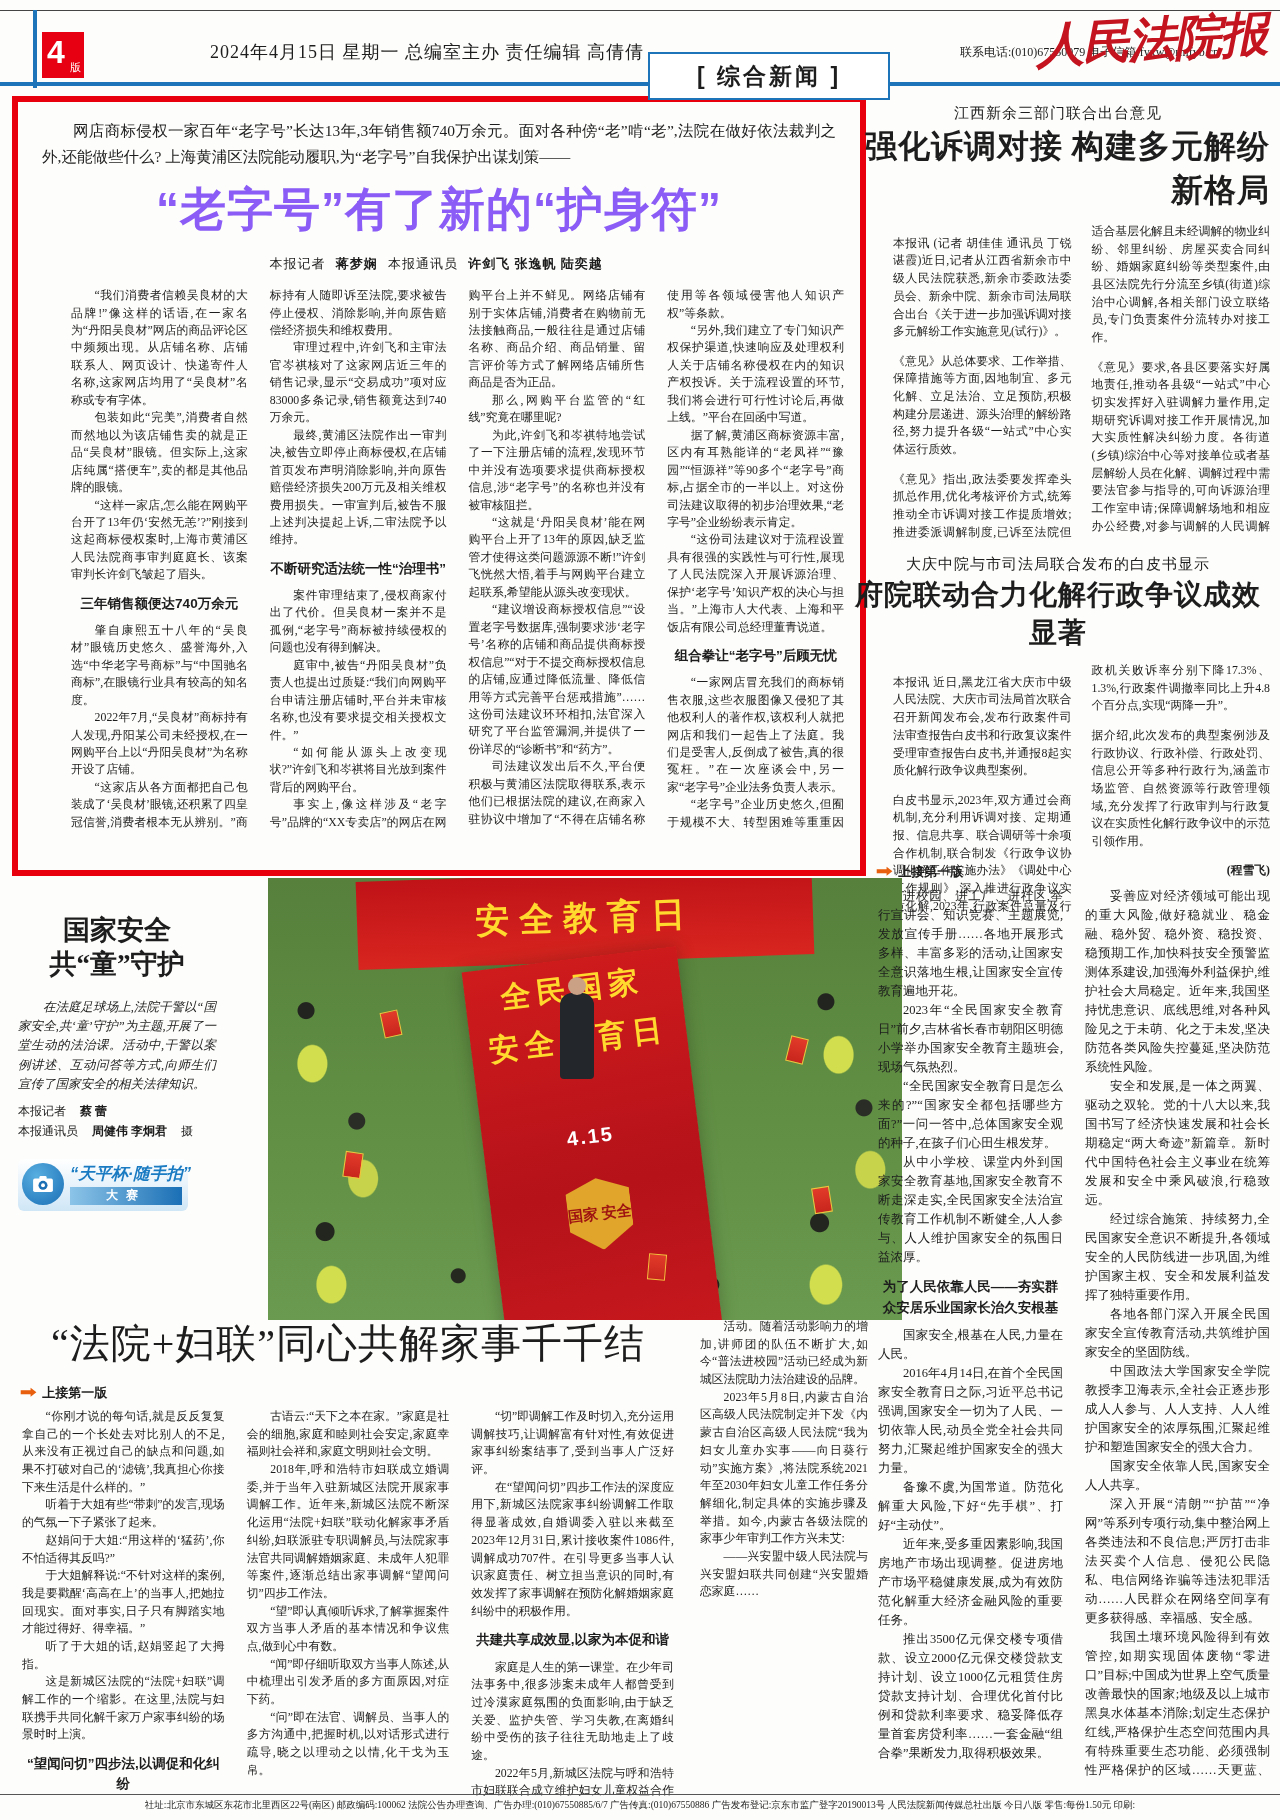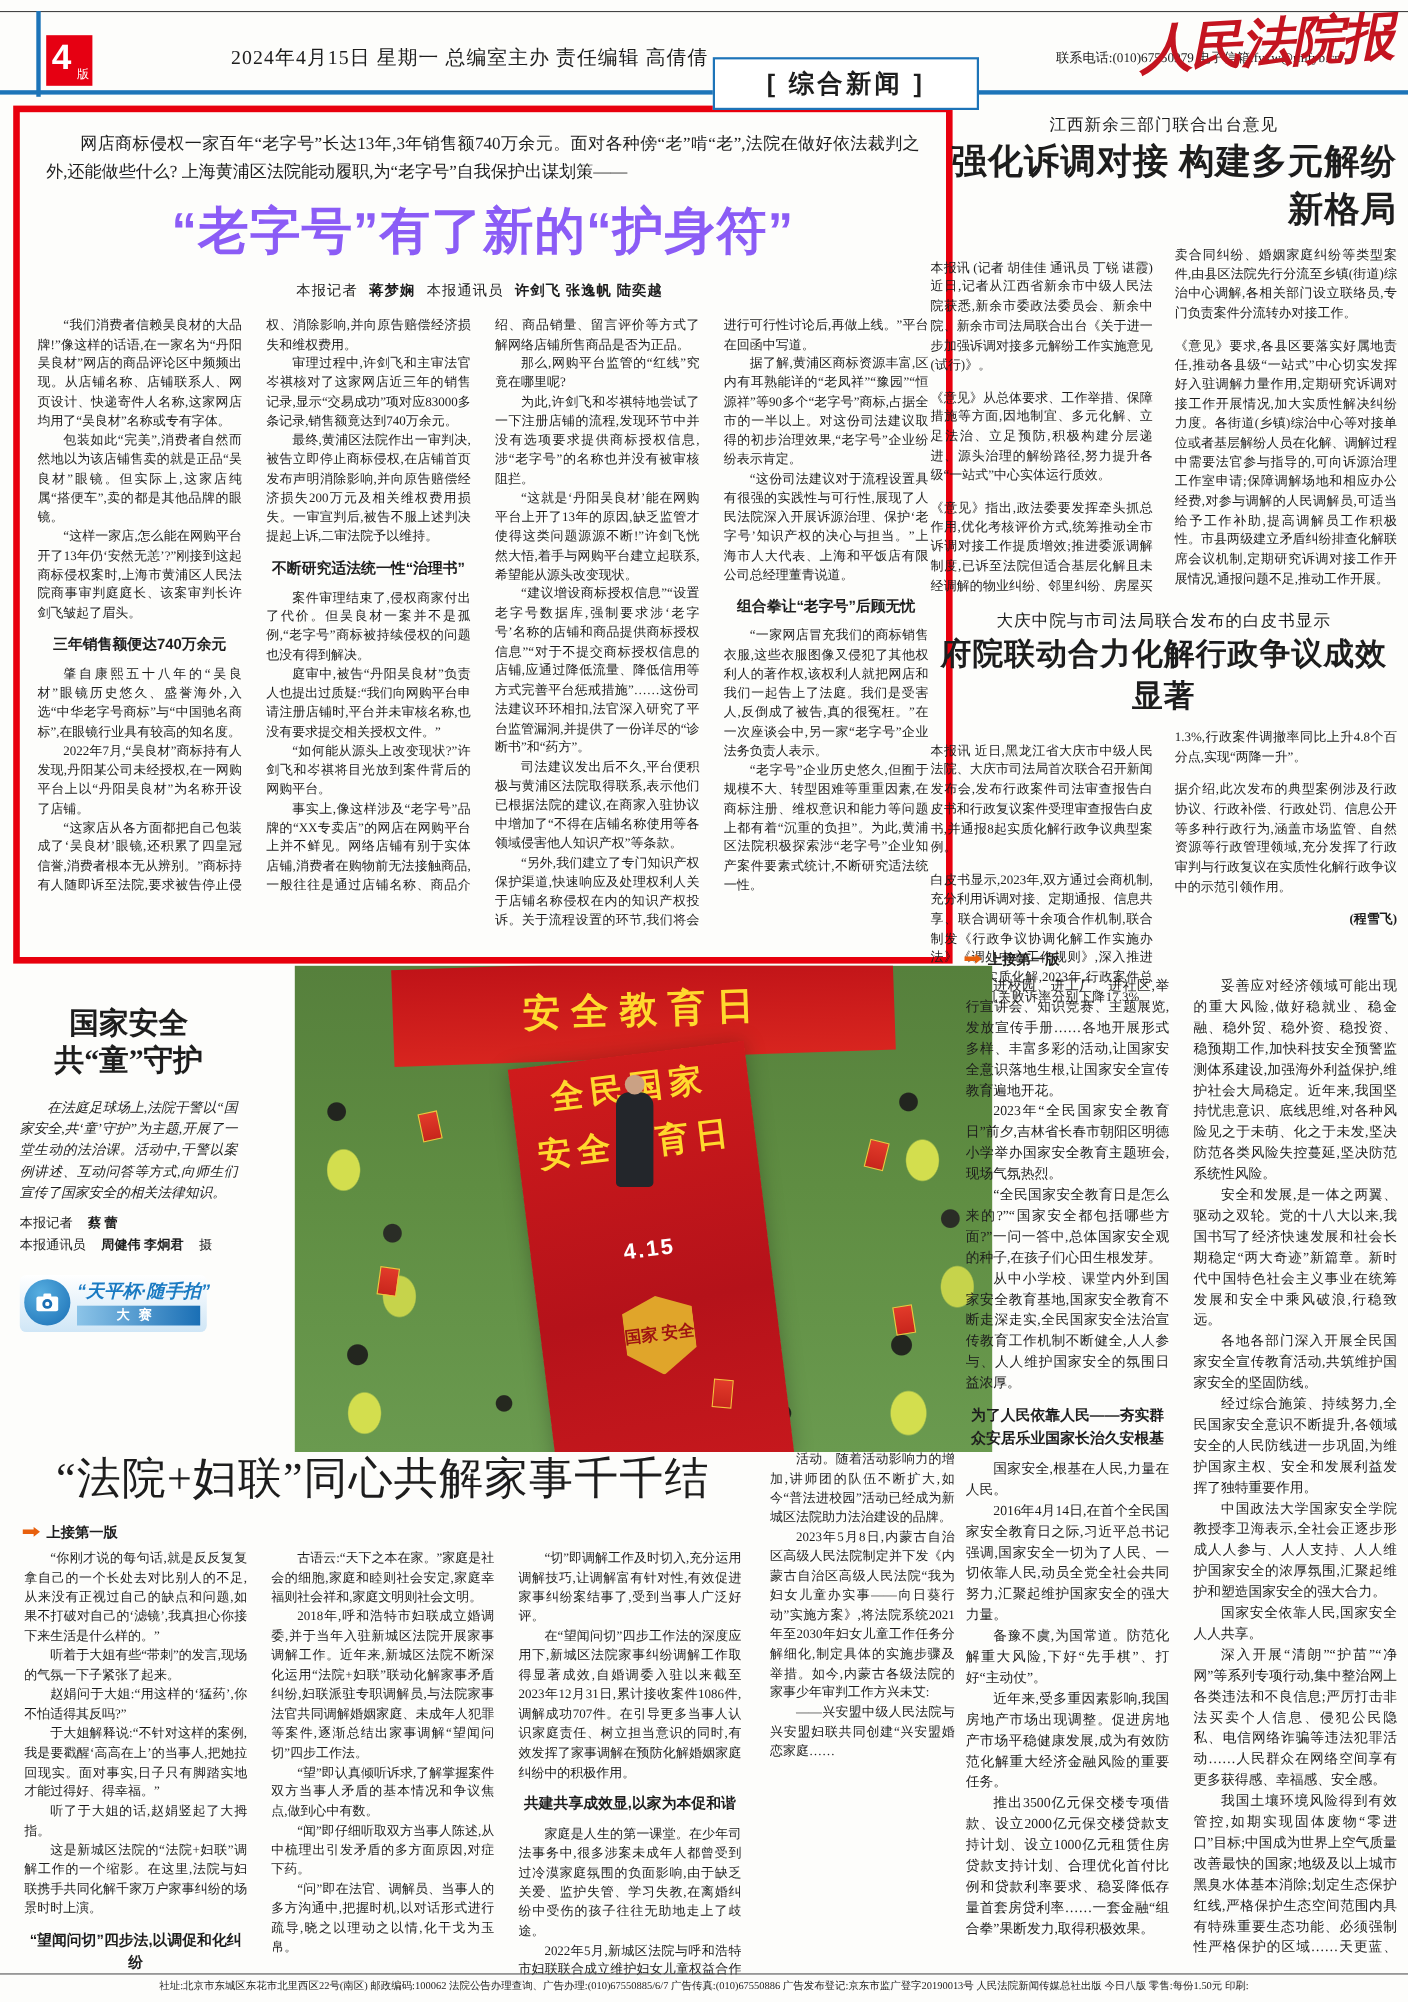--- a/index.html
+++ b/index.html
@@ -22,31 +22,31 @@
                font-family:"Liberation Sans",sans-serif;font-size:23px;font-weight:bold;letter-spacing:3px;}
   
   .main-box{position:absolute;left:12px;top:96px;width:810px;height:746px;border:6px solid #e8000d;
             padding:14px 16px 8px 16px;background:#fdfdfb;}
   .lead{font-size:15.5px;line-height:1.65;text-align:justify;text-indent:2em;margin:2px 8px 0 8px;}
   .main-title{font-family:"Liberation Sans","DejaVu Sans",sans-serif;font-size:46px;font-weight:bold;
               color:#8b5cf6;text-align:center;letter-spacing:1px;margin:10px 0 14px 0;}
   .byline{text-align:center;font-size:13px;margin-bottom:14px;letter-spacing:1px;}
   .byline b{margin:0 6px;}
   .main-body{height:560px;column-count:4;column-gap:22px;column-fill:auto;overflow:hidden;
-             font-size:11.8px;line-height:1.48;text-align:justify;}
+             font-size:11.8px;line-height:1.48;text-align:justify;margin-left:37px;}
   .main-body p,.flow p{margin:0;text-indent:2em;}
   .subhead{font-family:"Liberation Sans",sans-serif;font-weight:bold;font-size:13.5px;text-align:center;
            text-indent:0 !important;margin:10px 0 8px 0 !important;}
   
   .right-stack{position:absolute;left:846px;top:100px;width:424px;height:752px;}
   .kicker{text-align:center;font-size:15px;letter-spacing:1px;margin:4px 0 2px 0;}
   .hl-a{text-align:right;font-size:32px;font-weight:bold;letter-spacing:1px;margin:2px 0 10px 0;}
   .hl-b{text-align:center;font-size:28px;font-weight:bold;letter-spacing:1px;margin:2px 0 10px 0;}
   .cols2{column-count:2;column-gap:20px;column-fill:auto;overflow:hidden;
-         font-size:11.8px;line-height:1.5;text-align:justify;}
+         font-size:11.8px;line-height:1.5;text-align:justify;margin-left:47px;}
   .a-body{height:322px;margin-bottom:10px;}
   .b-body{height:262px;}
   .credit{text-align:right;text-indent:0 !important;font-weight:bold;}
   
   .left-info{position:absolute;left:18px;top:866px;width:198px;height:438px;}
   .li-title{font-size:27px;font-weight:bold;text-align:center;line-height:1.25;margin:48px 0 16px 0;}
   .li-body{font-style:italic;font-size:12.5px;line-height:1.55;text-align:justify;}
   .li-body p{margin:0;text-indent:2em;}
   .li-credits{font-size:12px;margin-top:8px;line-height:1.6;}
   .li-credits b{margin:0 11px;}
@@ -248,22 +248,22 @@
         <p>“全民国家安全教育日是怎么来的?”“国家安全都包括哪些方面?”一问一答中,总体国家安全观的种子,在孩子们心田生根发芽。</p>
         <p>从中小学校、课堂内外到国家安全教育基地,国家安全教育不断走深走实,全民国家安全法治宣传教育工作机制不断健全,人人参与、人人维护国家安全的氛围日益浓厚。</p>
         <div class="subhead">为了人民依靠人民——夯实群众安居乐业国家长治久安根基</div>
         <p>国家安全,根基在人民,力量在人民。</p>
         <p>2016年4月14日,在首个全民国家安全教育日之际,习近平总书记强调,国家安全一切为了人民、一切依靠人民,动员全党全社会共同努力,汇聚起维护国家安全的强大力量。</p>
         <p>备豫不虞,为国常道。防范化解重大风险,下好“先手棋”、打好“主动仗”。</p>
         <p>近年来,受多重因素影响,我国房地产市场出现调整。促进房地产市场平稳健康发展,成为有效防范化解重大经济金融风险的重要任务。</p>
         <p>推出3500亿元保交楼专项借款、设立2000亿元保交楼贷款支持计划、设立1000亿元租赁住房贷款支持计划、合理优化首付比例和贷款利率要求、稳妥降低存量首套房贷利率……一套金融“组合拳”果断发力,取得积极效果。</p>
         <p>妥善应对经济领域可能出现的重大风险,做好稳就业、稳金融、稳外贸、稳外资、稳投资、稳预期工作,加快科技安全预警监测体系建设,加强海外利益保护,维护社会大局稳定。近年来,我国坚持忧患意识、底线思维,对各种风险见之于未萌、化之于未发,坚决防范各类风险失控蔓延,坚决防范系统性风险。</p>
         <p>安全和发展,是一体之两翼、驱动之双轮。党的十八大以来,我国书写了经济快速发展和社会长期稳定“两大奇迹”新篇章。新时代中国特色社会主义事业在统筹发展和安全中乘风破浪,行稳致远。</p>
+        <p>经过综合施策、持续努力,全民国家安全意识不断提升,各领域安全的人民防线进一步巩固,为维护国家主权、安全和发展利益发挥了独特重要作用。</p>
         <p>各地各部门深入开展全民国家安全宣传教育活动,共筑维护国家安全的坚固防线。</p>
-        <p>经过综合施策、持续努力,全民国家安全意识不断提升,各领域安全的人民防线进一步巩固,为维护国家主权、安全和发展利益发挥了独特重要作用。</p>
         <p>中国政法大学国家安全学院教授李卫海表示,全社会正逐步形成人人参与、人人支持、人人维护国家安全的浓厚氛围,汇聚起维护和塑造国家安全的强大合力。</p>
         <p>国家安全依靠人民,国家安全人人共享。</p>
         <p>深入开展“清朗”“护苗”“净网”等系列专项行动,集中整治网上各类违法和不良信息;严厉打击非法买卖个人信息、侵犯公民隐私、电信网络诈骗等违法犯罪活动……人民群众在网络空间享有更多获得感、幸福感、安全感。</p>
         <p>我国土壤环境风险得到有效管控,如期实现固体废物“零进口”目标;中国成为世界上空气质量改善最快的国家;地级及以上城市黑臭水体基本消除;划定生态保护红线,严格保护生态空间范围内具有特殊重要生态功能、必须强制性严格保护的区域……天更蓝、山更绿、水更清,我国生态环境质量持续改善。</p>
       </div>
   </section>
 
   <section class="family">
     <div class="family-left">
       <h2 class="family-hl">“法院+妇联”同心共解家事千千结</h2>

